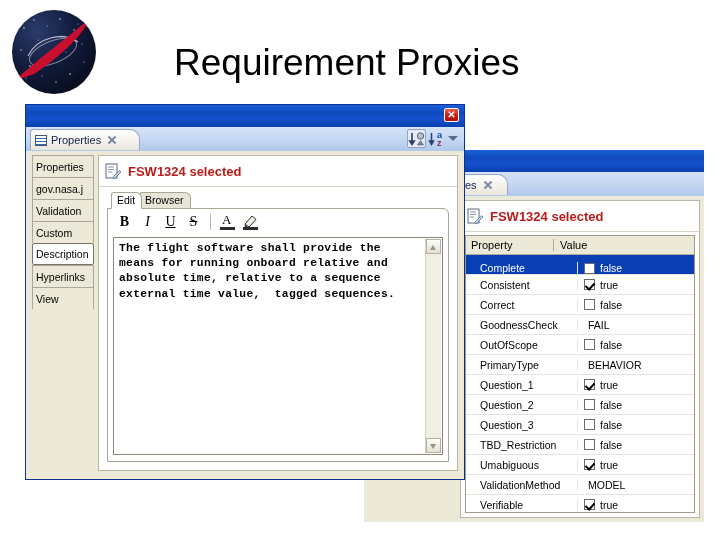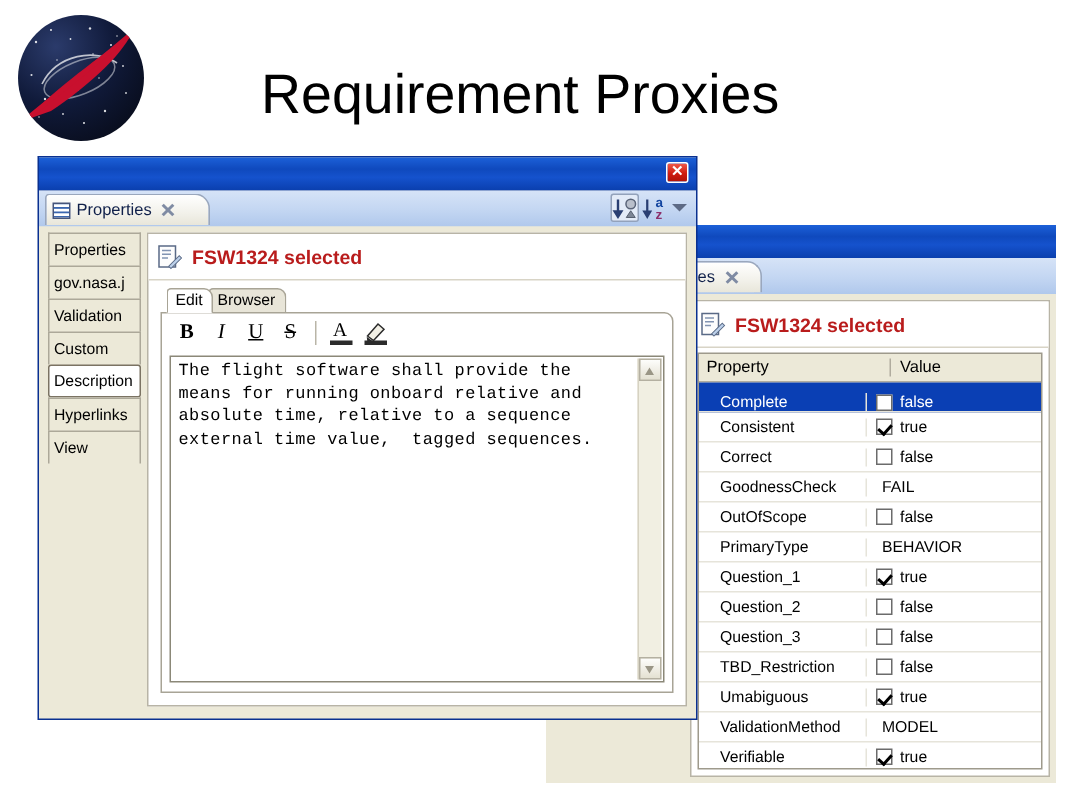--- a/index.html
+++ b/index.html
@@ -165,21 +165,21 @@
   }
   .sbtn .tri{position:absolute;left:3px;top:5px;}
 
   
   .ptable{position:absolute;background:#fff;border:1px solid #9e9a8c;box-sizing:border-box;overflow:hidden;}
   .ptable .hrow{
     display:flex;height:18px;align-items:center;
     background:#ece9d8;border-bottom:1px solid #b0ac9e;
     font-size:11px;color:#000;
   }
-  .ptable .hc1{width:128px;padding-left:5px;box-sizing:border-box;border-right:1px solid #b0ac9e;}
+  .ptable .hc1{width:88px;padding-left:5px;box-sizing:border-box;border-right:1px solid #b0ac9e;}
   .ptable .hc2{flex:1;padding-left:6px;box-sizing:border-box;}
   .prow{display:flex;height:19px;align-items:center;font-size:10.5px;color:#000;
         border-bottom:1px solid #e6e4da;}
   .prow.sel{background:#0a3fb4;color:#fff;align-items:flex-end;}
   .pc1{width:112px;padding-left:14px;box-sizing:border-box;border-right:1px solid #e6e4da;white-space:nowrap;}
   .pc2{flex:1;padding-left:6px;box-sizing:border-box;display:flex;align-items:center;}
   .cb{
     width:11px;height:11px;border:1px solid #6b6b6b;background:#fff;box-sizing:border-box;
     margin-right:5px;position:relative;flex:none;
   }
@@ -459,21 +459,21 @@
           </div>
           <div class="fbtn" style="position:relative;">
             <svg viewBox="0 0 21 21" width="21" height="21">
               <path d="M5 12 L12 4 L16 7.5 L9 15 Z" fill="#f2f0e6" stroke="#2b2b2b" stroke-width="1"></path>
               <path d="M4.5 12.5 L8.5 15.5 L5 16.5 Z" fill="#2b2b2b"></path>
             </svg>
             <span style="position:absolute;bottom:3px;left:3px;width:15px;height:3px;background:#2b2b2b;"></span>
           </div>
         </div>
 
-        <div class="textarea" style="left:5px;top:28px;right:5px;bottom:6px;">
+        <div class="textarea" style="left:5px;top:28px;right:5px;bottom:6px;font-weight:bold;">
           <div class="txt">The flight software shall provide the means for running onboard relative and absolute time, relative to a sequence external time value,  tagged sequences.</div>
           <div class="vscroll">
             <div class="sbtn" style="top:0;">
               <span class="tri" style="border-left:3.5px solid transparent;border-right:3.5px solid transparent;border-bottom:5px solid #9a9686;display:block;width:0;height:0;"></span>
             </div>
             <div class="sbtn" style="bottom:0;">
               <span class="tri" style="border-left:3.5px solid transparent;border-right:3.5px solid transparent;border-top:5px solid #9a9686;display:block;width:0;height:0;"></span>
             </div>
           </div>
         </div>

